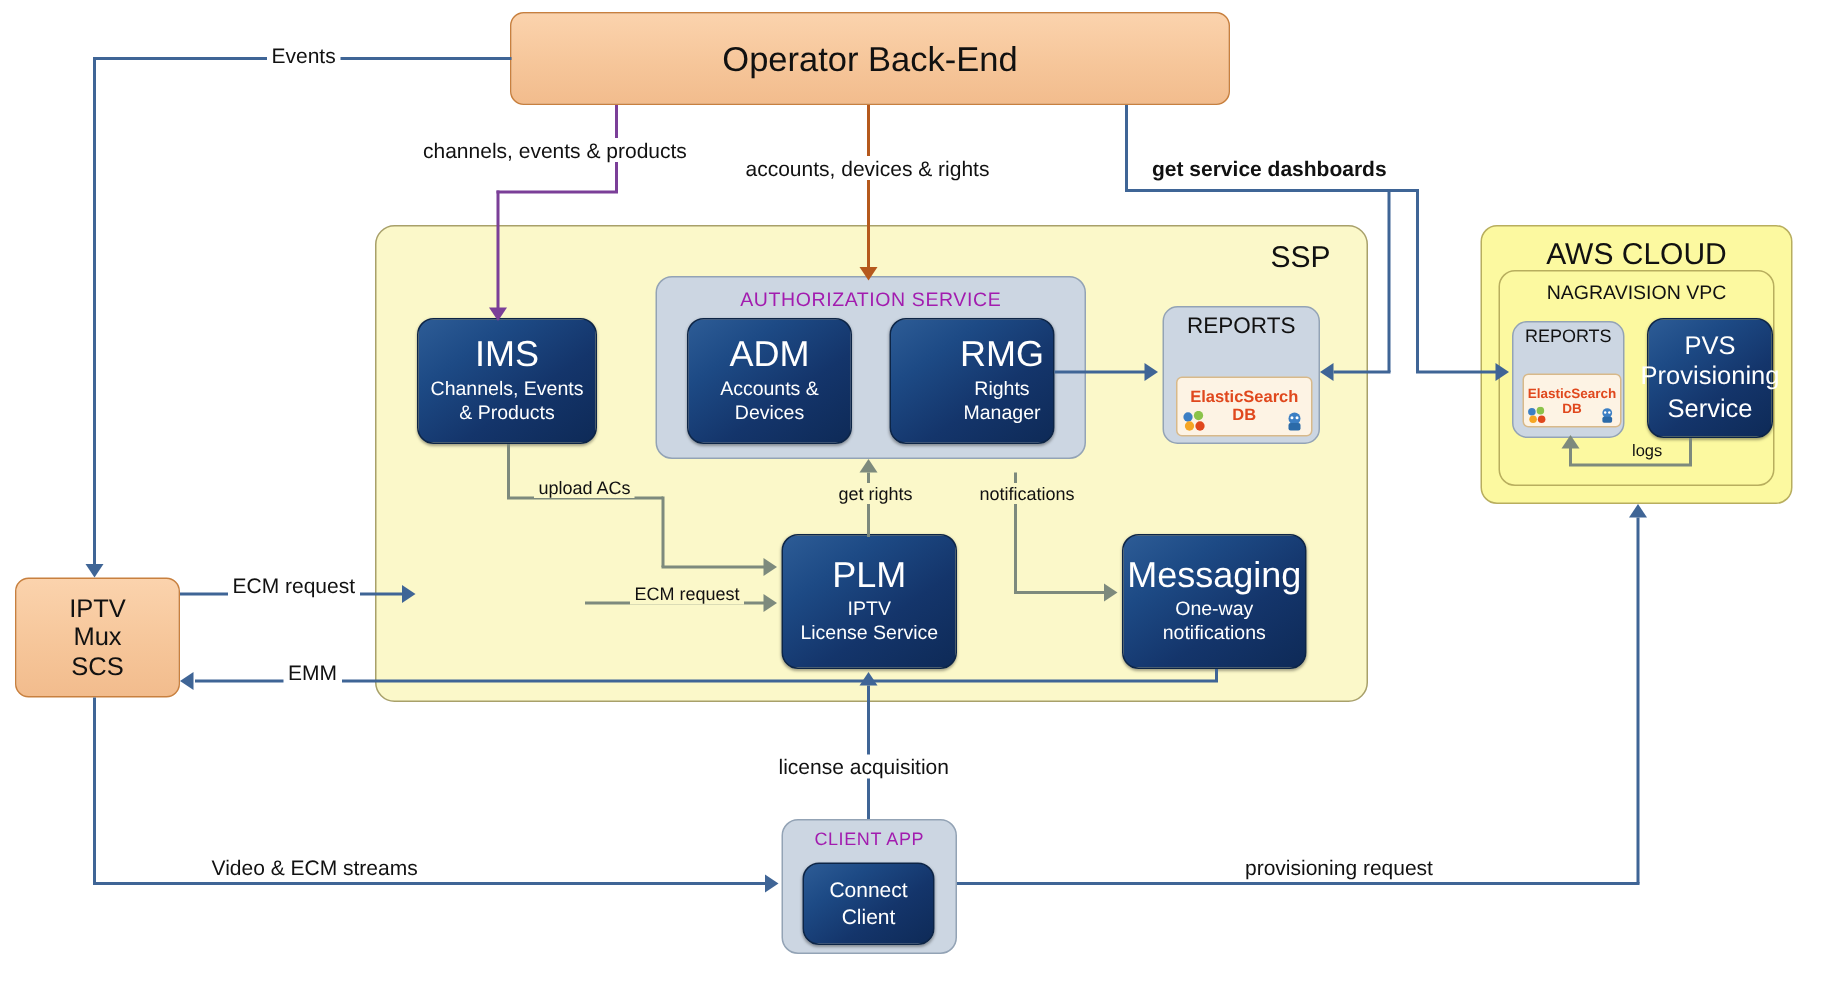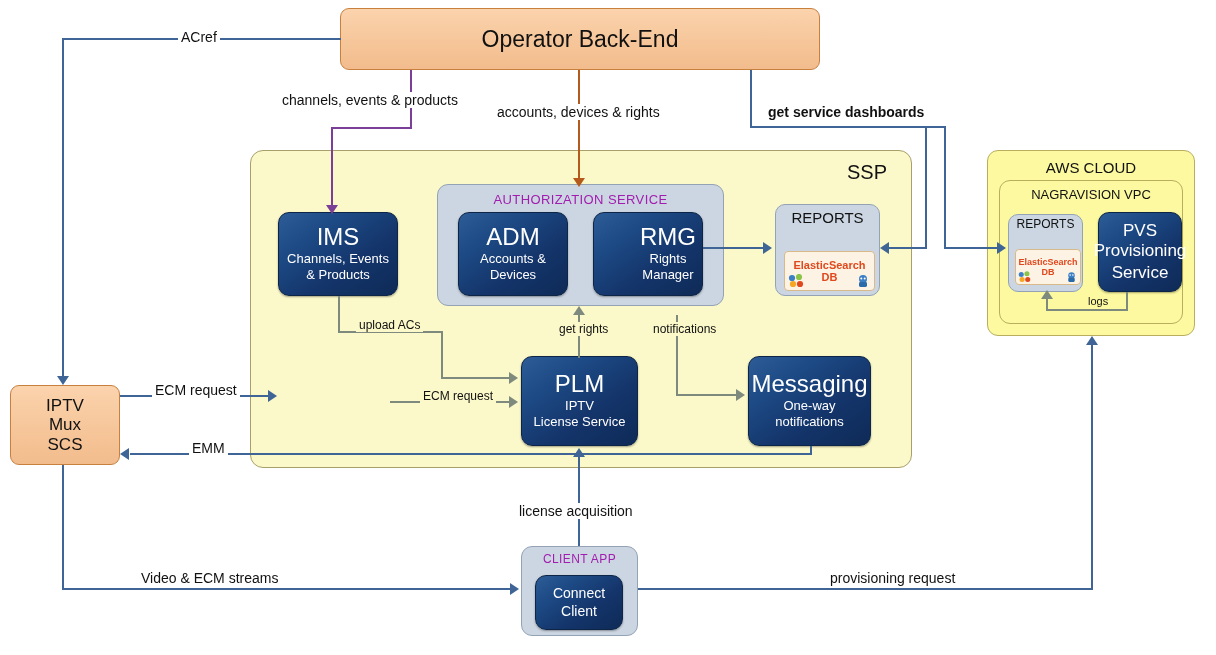--- a/index.html
+++ b/index.html
@@ -89,21 +89,21 @@
 
   <div class="yellowbox" style="left:250px;top:150px;width:662px;height:318px;">
     <div class="blacktitle" style="top:10px;right:24px;left:auto;font-size:20px;width:auto;">SSP</div>
   </div>
 
   <div class="greybox" style="left:437px;top:184px;width:287px;height:122px;">
     <div class="grouptitle" style="top:7px;">AUTHORIZATION SERVICE</div>
   </div>
 
   <div class="yellowbox2" style="left:987px;top:150px;width:208px;height:186px;">
-    <div class="blacktitle" style="top:8px;font-size:15px;">AWS CLOUD</div>
+    <div class="blacktitle" style="top:8px;font-size:20px;">AWS CLOUD</div>
   </div>
 
   <div class="yellowbox2" style="left:999px;top:180px;width:184px;height:144px;">
     <div class="blacktitle" style="top:6px;font-size:13px;">NAGRAVISION VPC</div>
   </div>
 
   <div class="greybox" style="left:521px;top:546px;width:117px;height:90px;">
     <div class="grouptitle" style="top:5px;font-size:12px;">CLIENT APP</div>
   </div>
 
@@ -201,21 +201,21 @@
   </div>
 
   <div class="node blue" style="left:535px;top:575px;width:88px;height:55px;">
     <div class="sub" style="font-size:14px;">Connect</div>
     <div class="sub" style="font-size:14px;">Client</div>
   </div>
 
   <div class="ln lnh" style="left:62px;top:38px;width:279px;"></div>
   <div class="ln lnv" style="left:62px;top:38px;height:339px;"></div>
   <div class="arw d" style="left:57px;top:376px;"></div>
-  <div class="lbl big" style="left:178px;top:29px;">ACref</div>
+  <div class="lbl big" style="left:178px;top:29px;">Events</div>
 
   <div class="ln lnv purple" style="left:410px;top:70px;height:58px;"></div>
   <div class="ln lnh purple" style="left:331px;top:127px;width:81px;"></div>
   <div class="ln lnv purple" style="left:331px;top:127px;height:82px;"></div>
   <div class="arw d purple" style="left:326px;top:205px;"></div>
   <div class="lbl big" style="left:279px;top:92px;">channels, events &amp; products</div>
 
   <div class="ln lnv brown" style="left:578px;top:70px;height:111px;"></div>
   <div class="arw d brown" style="left:573px;top:178px;"></div>
   <div class="lbl big" style="left:494px;top:104px;">accounts, devices &amp; rights</div>

